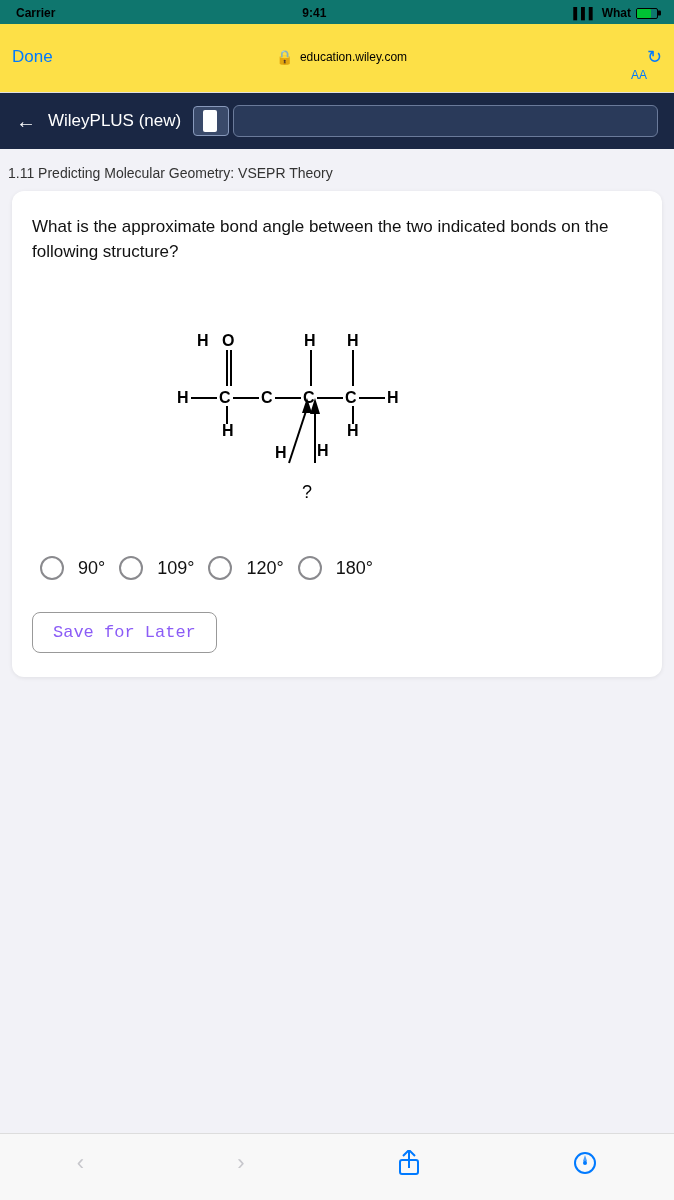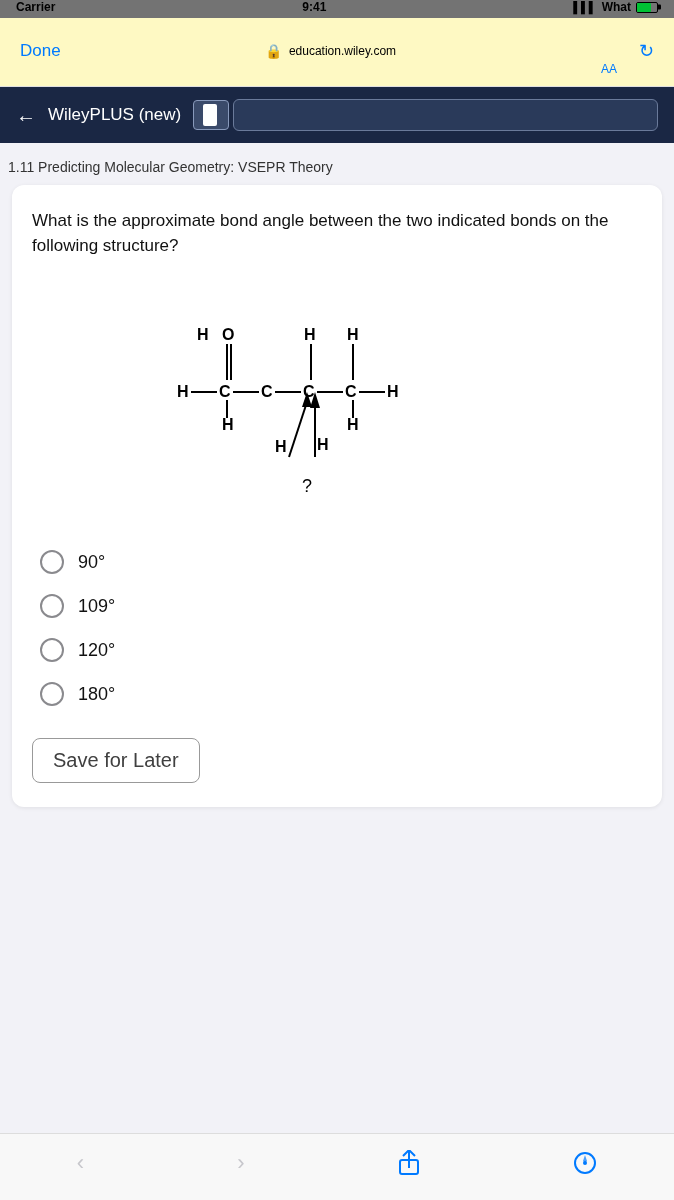--- a/index.html
+++ b/index.html
@@ -10,22 +10,22 @@
       width: 674px;
       min-height: 1200px;
       overflow-x: hidden;
     }
 
     
     .status-bar {
       display: flex;
       justify-content: space-between;
       align-items: center;
-      padding: 0 16px 4px;
-      background: #737373;
+      padding: 6px 16px 4px;
+      background: #0f766e;
       font-size: 12px;
       font-weight: 600;
       color: #000;
     }
     .status-left { font-size: 12px; font-weight: 700; }
     .status-right { display: flex; align-items: center; gap: 5px; }
     .signal-icon { font-size: 11px; }
     .battery-icon {
       width: 22px; height: 11px; border: 1.5px solid #000; border-radius: 2px;
       position: relative; display: inline-block;
@@ -34,25 +34,25 @@
       content: '';
       position: absolute; right: -4px; top: 50%; transform: translateY(-50%);
       width: 3px; height: 5px; background: #000; border-radius: 0 1px 1px 0;
     }
     .battery-fill {
       height: 100%; width: 70%; background: #00c234; border-radius: 1px;
     }
 
     
     .browser-bar {
-      background: #fef9c3;
-      padding: 8px 20px 10px;
-      display: flex;
-      align-items: center;
-      gap: 22px;
+      background: #fde047;
+      padding: 8px 12px 10px;
+      display: flex;
+      align-items: center;
+      gap: 0;
       border-bottom: 1px solid #e0e0e0;
     }
     .done-btn {
       color: #007aff;
       font-size: 17px;
       font-weight: 400;
       background: none;
       border: none;
       cursor: pointer;
       white-space: nowrap;
@@ -160,22 +160,22 @@
       padding: 0 10px;
     }
 
     .molecule-svg {
       overflow: visible;
     }
 
     
     .options-list {
       display: flex;
-      flex-direction: column;
-      gap: 20px;
+      flex-direction: row;
+      gap: 14px;
       margin-bottom: 32px;
       padding-left: 8px;
     }
     .option-item {
       display: flex;
       align-items: center;
       gap: 14px;
       cursor: pointer;
     }
     .radio-circle {
@@ -189,24 +189,25 @@
       font-size: 18px;
       color: #111;
     }
 
     
     .save-later-btn {
       display: inline-block;
       border: 1.5px solid #999;
       border-radius: 8px;
       padding: 10px 20px;
-      font-size: 20px;
-      color: #404040;
+      font-size: 17px;
+      color: #8b5cf6;
       background: #fff;
       cursor: pointer;
+      font-family: Liberation Mono, monospace;
     }
 
     
     .bottom-nav {
       position: fixed;
       bottom: 0;
       width: 674px;
       background: #f8f8f8;
       border-top: 1px solid #ddd;
       display: flex;

